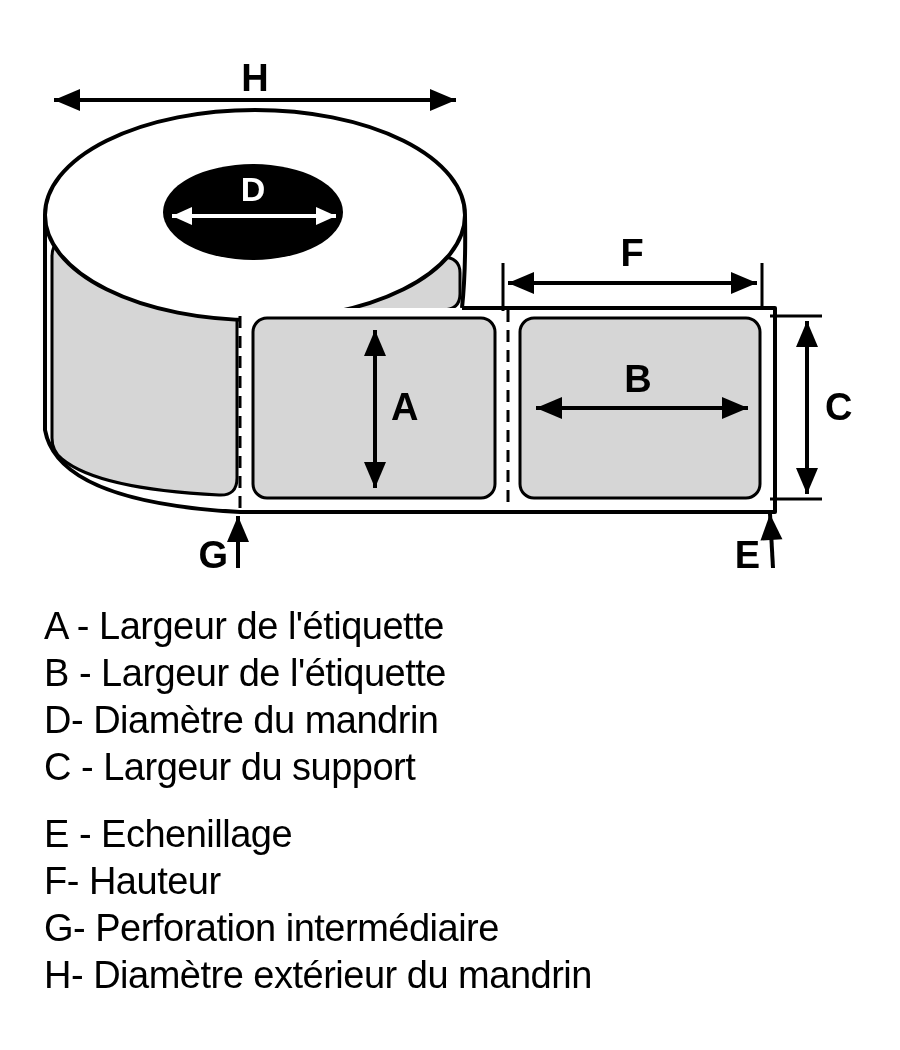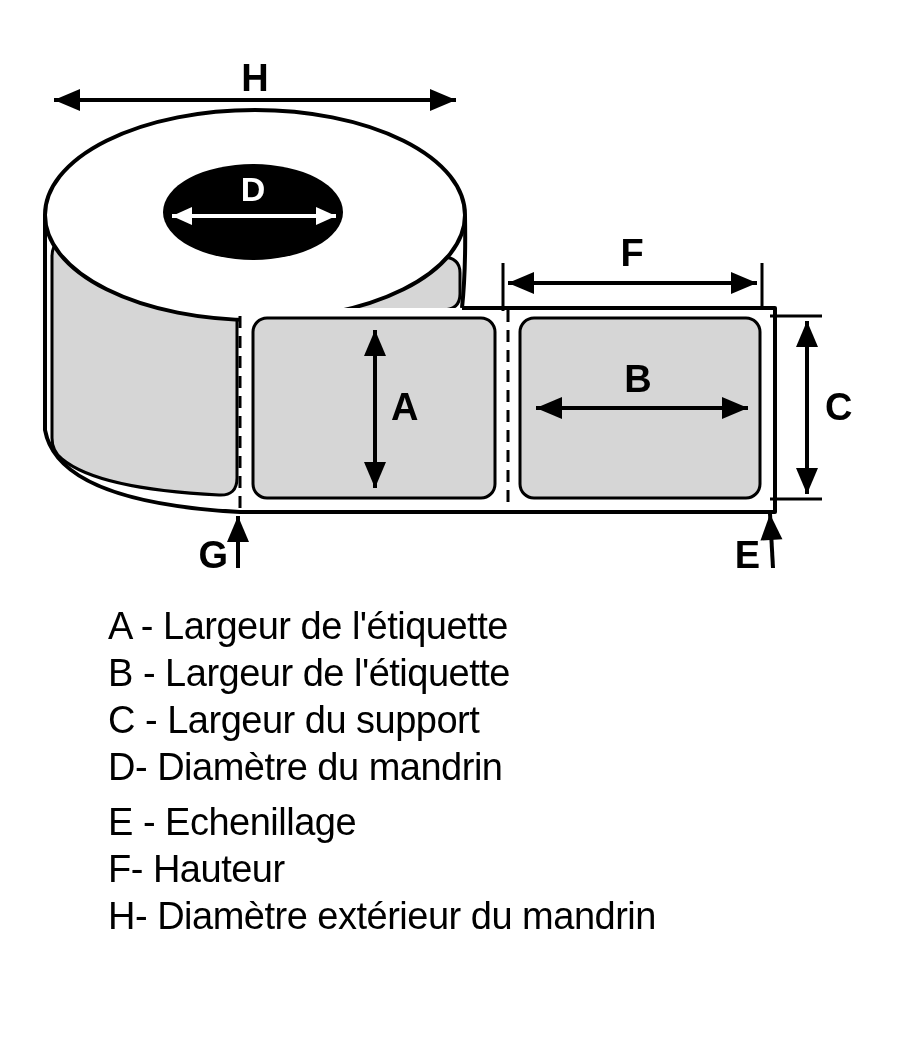--- a/index.html
+++ b/index.html
@@ -3,27 +3,27 @@
 <meta charset="utf-8">
 <style>
   html,body{margin:0;padding:0;}
   body{
     width:900px;height:1050px;background:#fff;
     font-family:"Liberation Sans", sans-serif;
   }
   .stage{position:relative;width:900px;height:1050px;background:var(--paper-fill,#fff);overflow:hidden;}
   svg{display:block;}
   svg text{font-family:"Liberation Sans", sans-serif;font-weight:bold;fill:var(--ink,#000);}
-  .legend{padding-left:108px;padding-top:8px;}
+  .legend{padding-left:44px;padding-top:8px;}
   .legend-row{
     font-size:38px;color:var(--ink,#000);
     height:47px;line-height:47px;white-space:nowrap;
     letter-spacing:-0.5px;
   }
-  .legend-row.gap{margin-top:8px;}
+  .legend-row.gap{margin-top:20px;}
 </style>
 </head>
 <body>
 
 <div class="stage">
 
   <svg width="900" height="595" viewBox="0 0 900 595">
     <defs>
       <marker id="mBlk" markerUnits="userSpaceOnUse" markerWidth="30" markerHeight="28" refX="27" refY="14" orient="auto-start-reverse">
         <path d="M1,3 L27,14 L1,25 Z" style="fill:var(--ink,#000)"></path>
@@ -93,20 +93,21 @@
 
     <g>
       <line x1="773" y1="568" x2="770" y2="514" style="stroke:var(--ink,#000)" stroke-width="4" marker-end="url(#mBlk)"></line>
       <text x="760" y="568" font-size="38" text-anchor="end">E</text>
     </g>
   </svg>
 
   <div class="legend">
     <div class="legend-row">A - Largeur de l'étiquette</div>
     <div class="legend-row">B - Largeur de l'étiquette</div>
+    <div class="legend-row">D- Diamètre du mandrin</div>
     <div class="legend-row">C - Largeur du support</div>
-    <div class="legend-row">D- Diamètre du mandrin</div>
     <div class="legend-row gap">E - Echenillage</div>
     <div class="legend-row">F- Hauteur</div>
+    <div class="legend-row">G- Perforation intermédiaire</div>
     <div class="legend-row">H- Diamètre extérieur du mandrin</div>
   </div>
 
 </div>
 
 </body></html>

